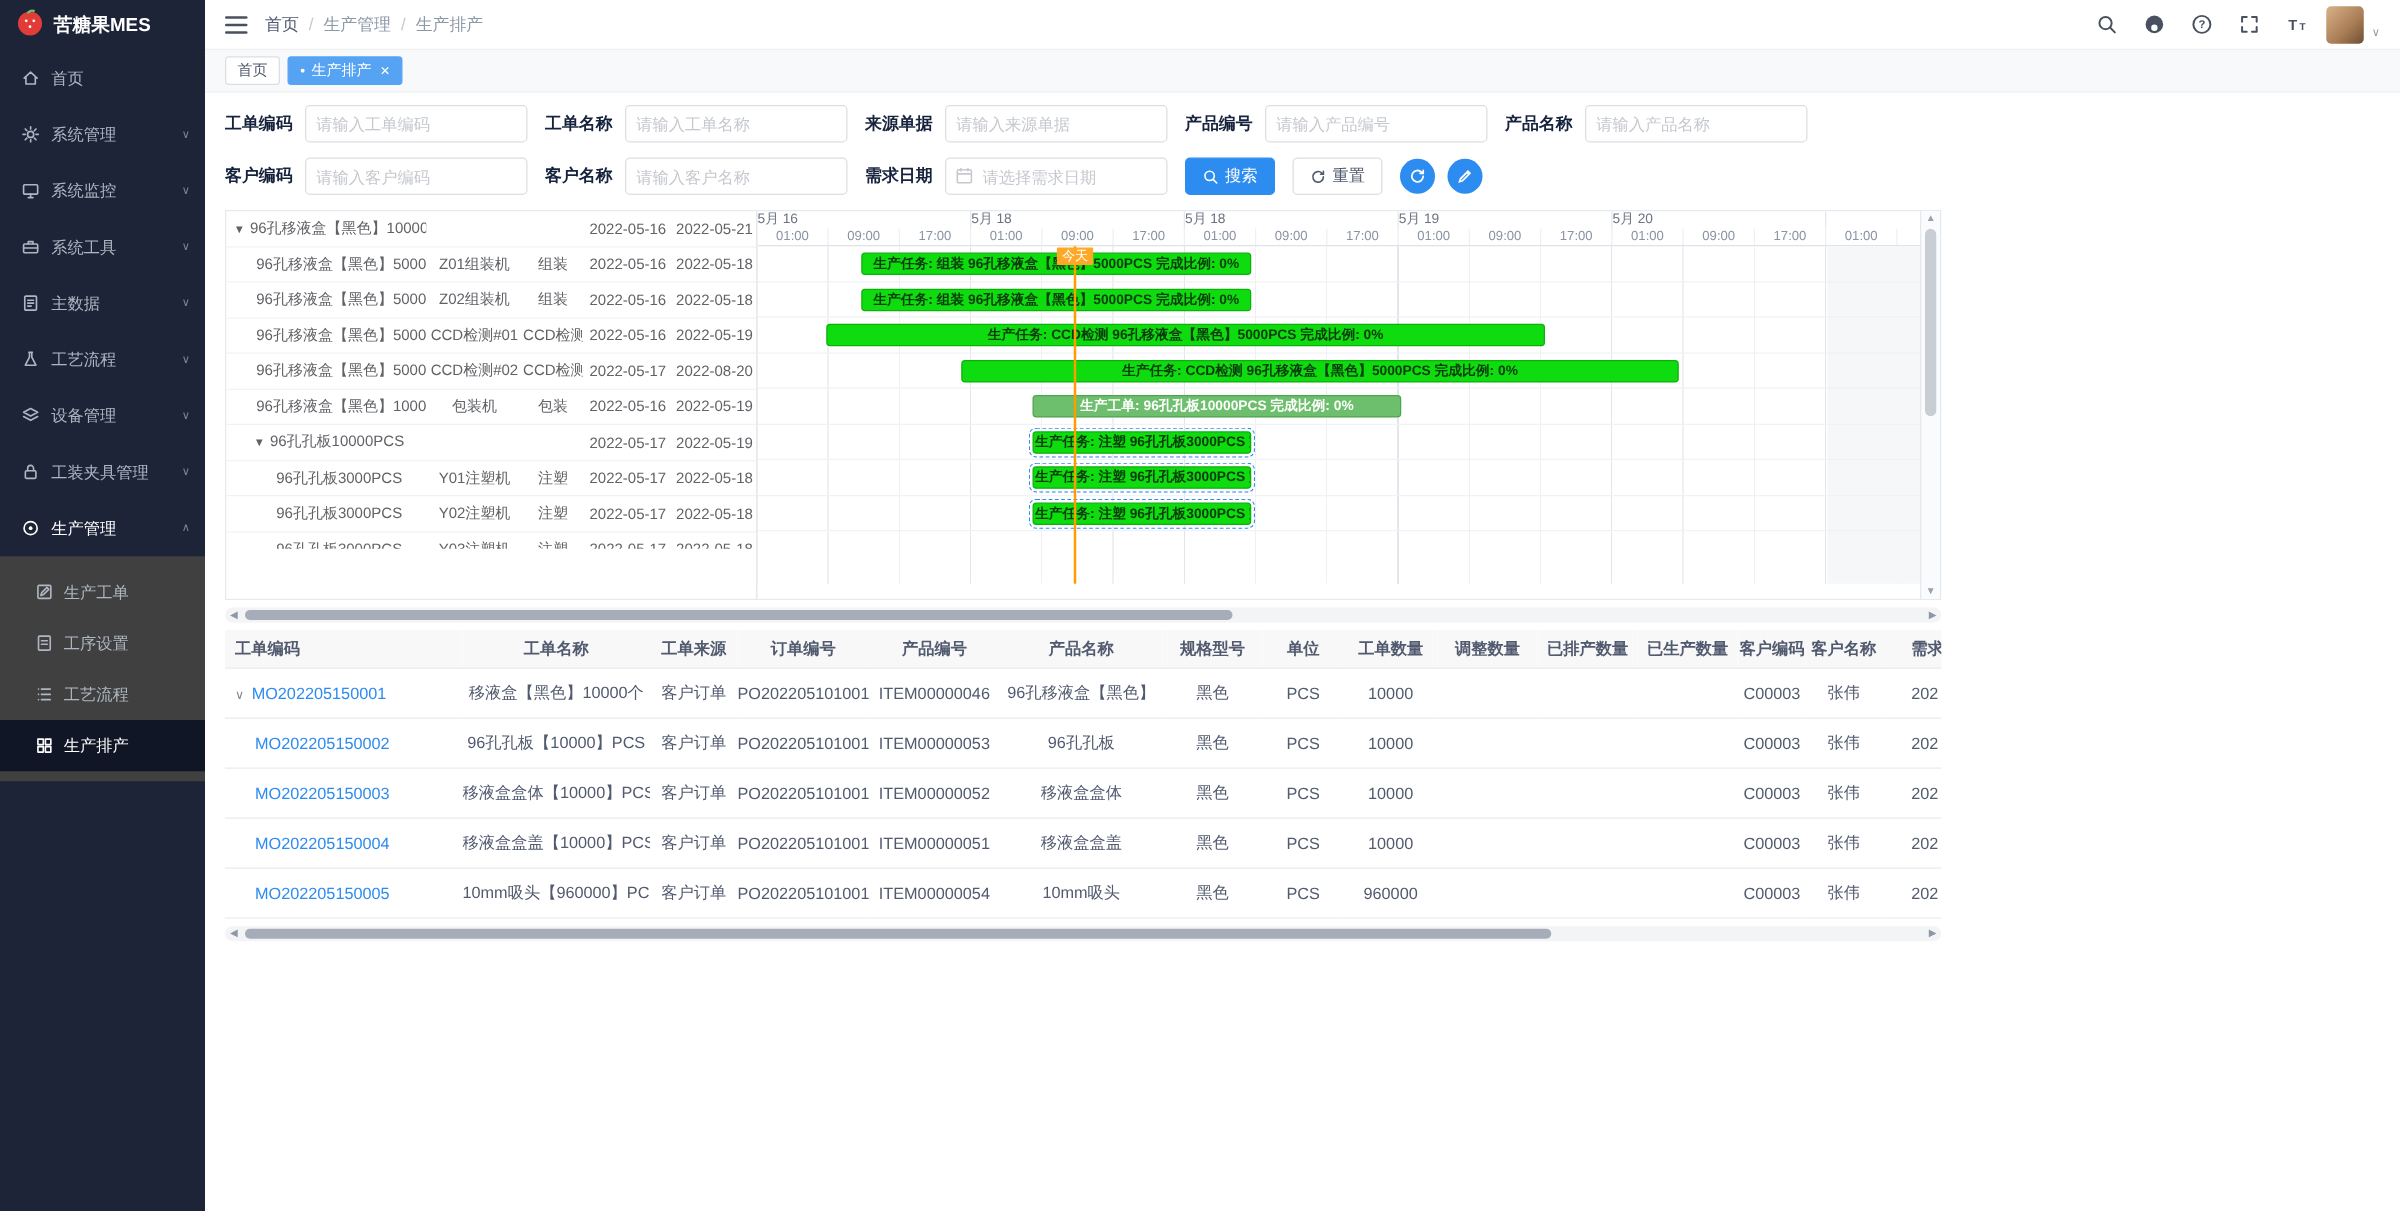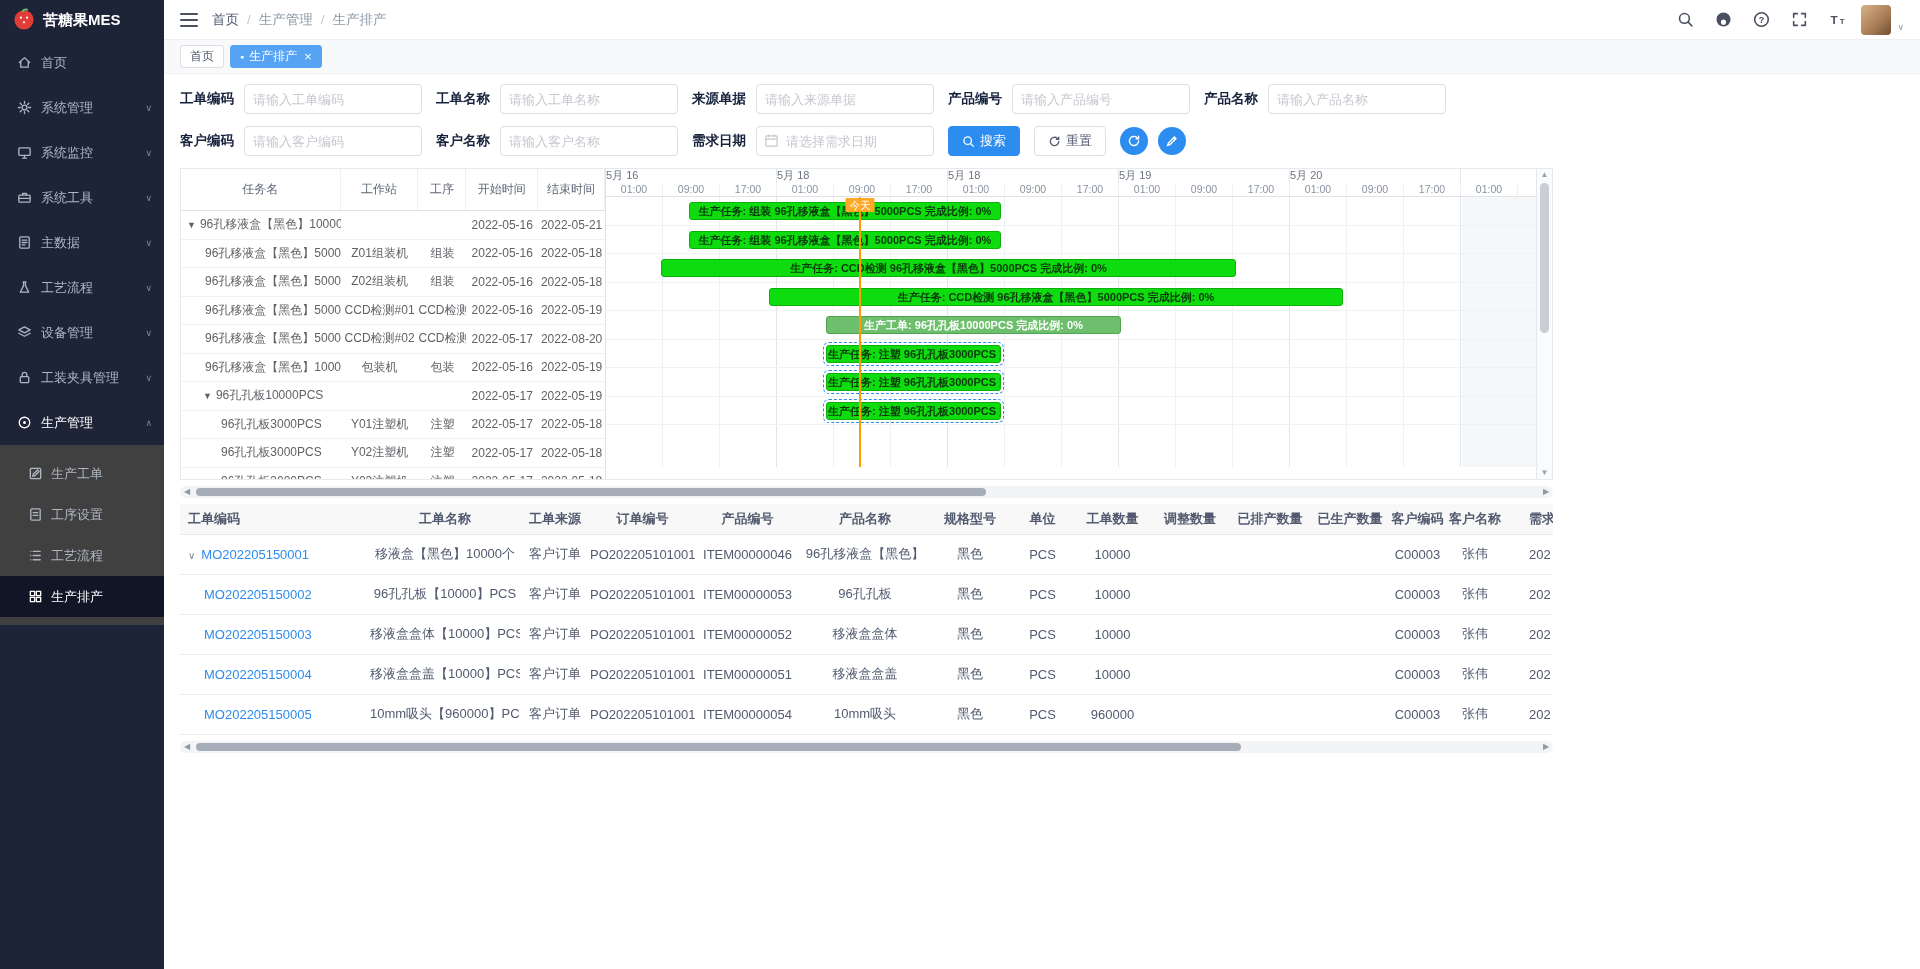--- a/index.html
+++ b/index.html
@@ -378,27 +378,20 @@
         <button class="btn-circle">
           <svg viewBox="0 0 16 16">
               <path d="M3 13l.9-2.7 6.8-6.8 1.8 1.8-6.8 6.8zM9.8 4.4l1.8 1.8"></path>
             </svg>
         </button>
       </div>
 
       <div class="gantt">
 
         <div class="g-left">
-          <div class="g-lhead">
-            <div class="cw0">任务名</div>
-            <div class="cw1">工作站</div>
-            <div class="cw2">工序</div>
-            <div class="cw3">开始时间</div>
-            <div class="cw4">结束时间</div>
-          </div>
           <div class="g-lbody">
             <div class="gt-row">
               <div class="ct cw0 ind0">
                   <span class="tri">▼</span>
                   <span>96孔移液盒【黑色】10000PCS</span>
                 </div>
               <div class="cc cw1"></div>
               <div class="cc cw2"></div>
               <div class="cc cw3">2022-05-16</div>
               <div class="cc cw4">2022-05-21</div>

